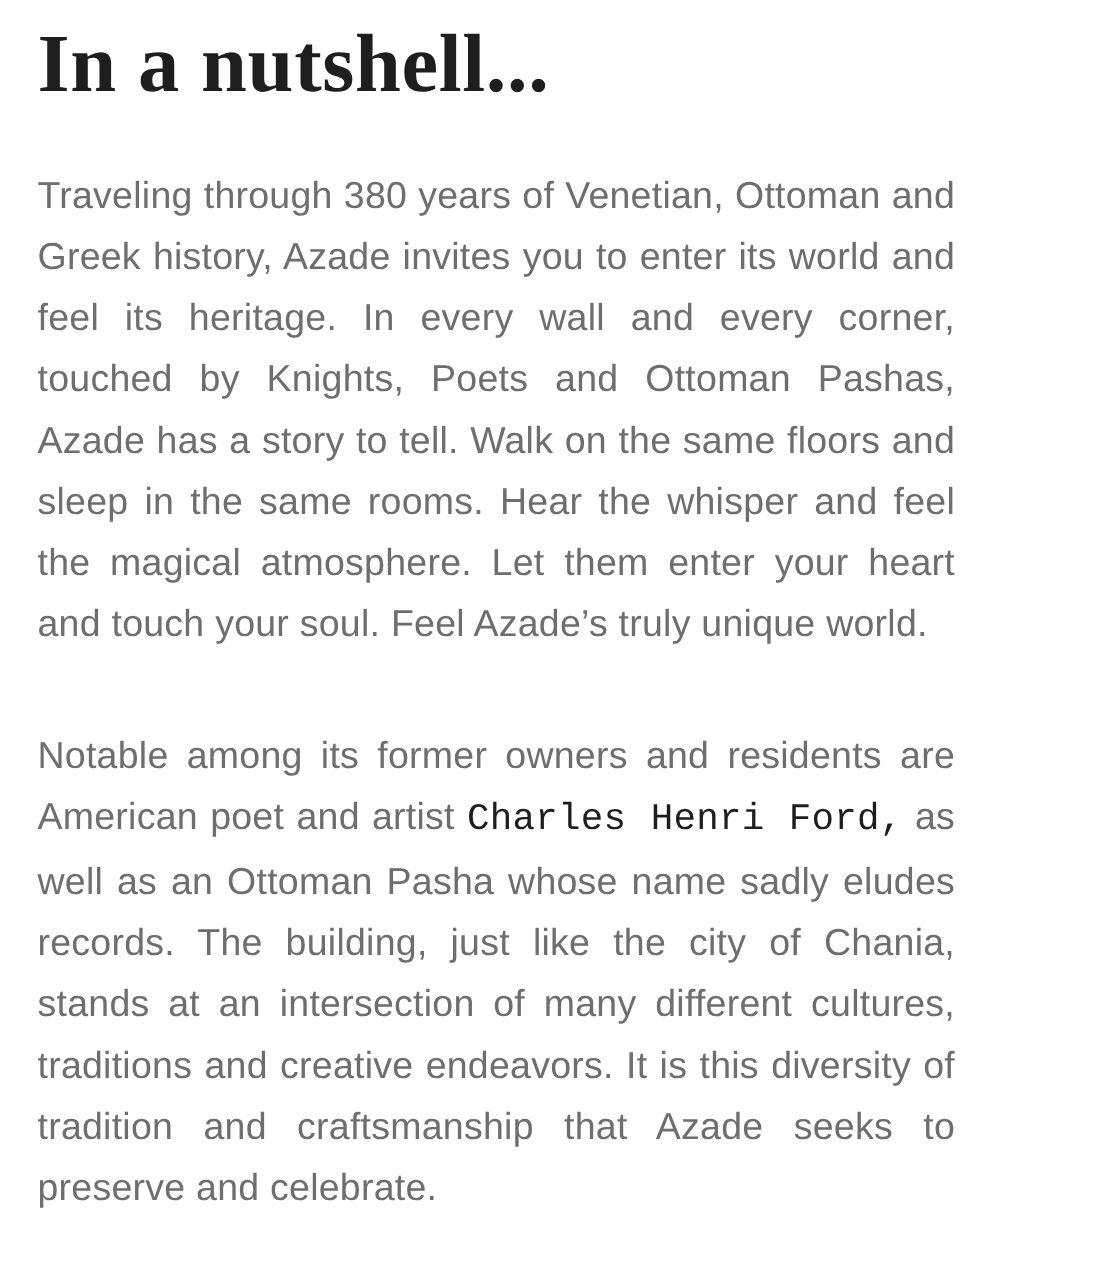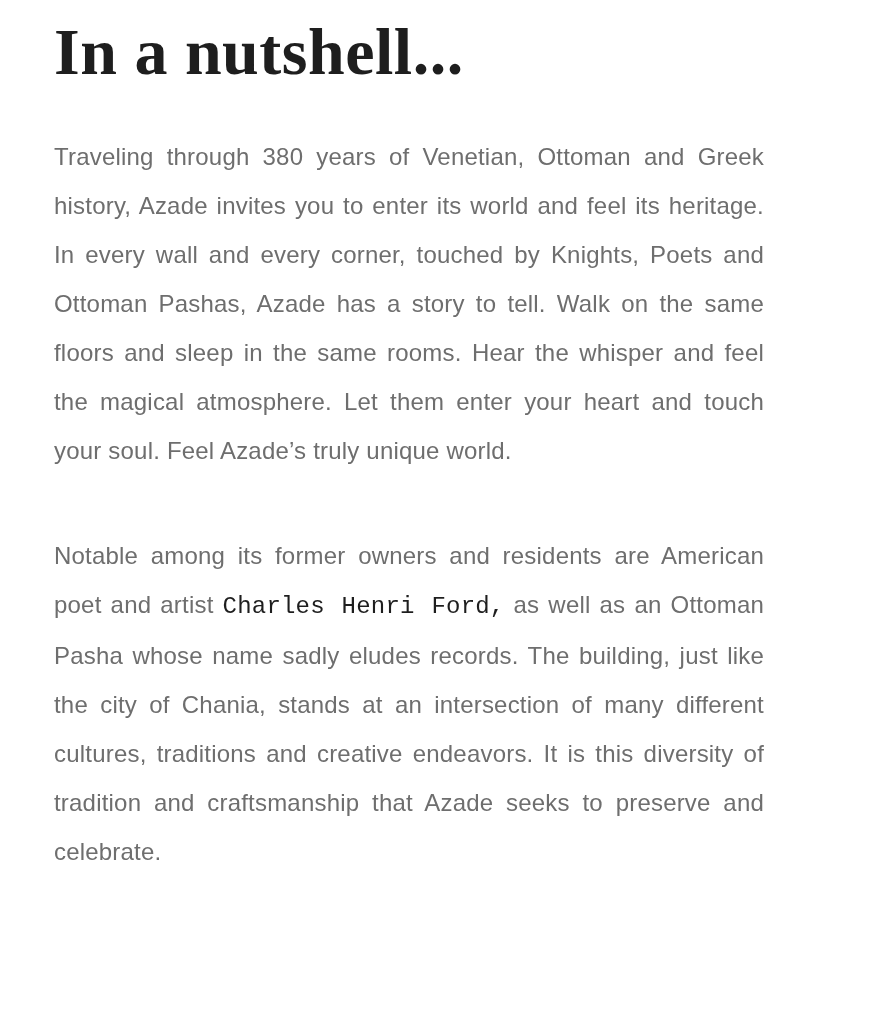--- a/index.html
+++ b/index.html
@@ -10,35 +10,35 @@
   body {
     width: 882px;
     height: 1024px;
     overflow: hidden;
     font-family: "Liberation Sans", sans-serif;
   }
   .page {
     box-sizing: border-box;
     width: 798px;
     height: 1024px;
-    padding: 14px 34px 0 54px;
+    padding: 14px 34px 0 30px;
     background: var(--bg, #ffffff);
   }
   h1.title {
     margin: 0 0 42px 0;
     font-family: "Liberation Serif", "DejaVu Serif", serif;
     font-weight: 700;
     font-size: 66px;
     line-height: 1.15;
     letter-spacing: 0.5px;
     color: var(--heading, #1e1e1e);
   }
   p.body-text {
     margin: 0 0 56px 0;
-    font-size: 24px;
+    font-size: 30px;
     line-height: 49px;
     font-weight: 400;
     letter-spacing: 0.2px;
     text-align: justify;
     color: var(--body-text, #6e6e6e);
   }
   .inline-link {
     color: var(--link, #1e1e1e);
     text-decoration: none;
     cursor: pointer;

